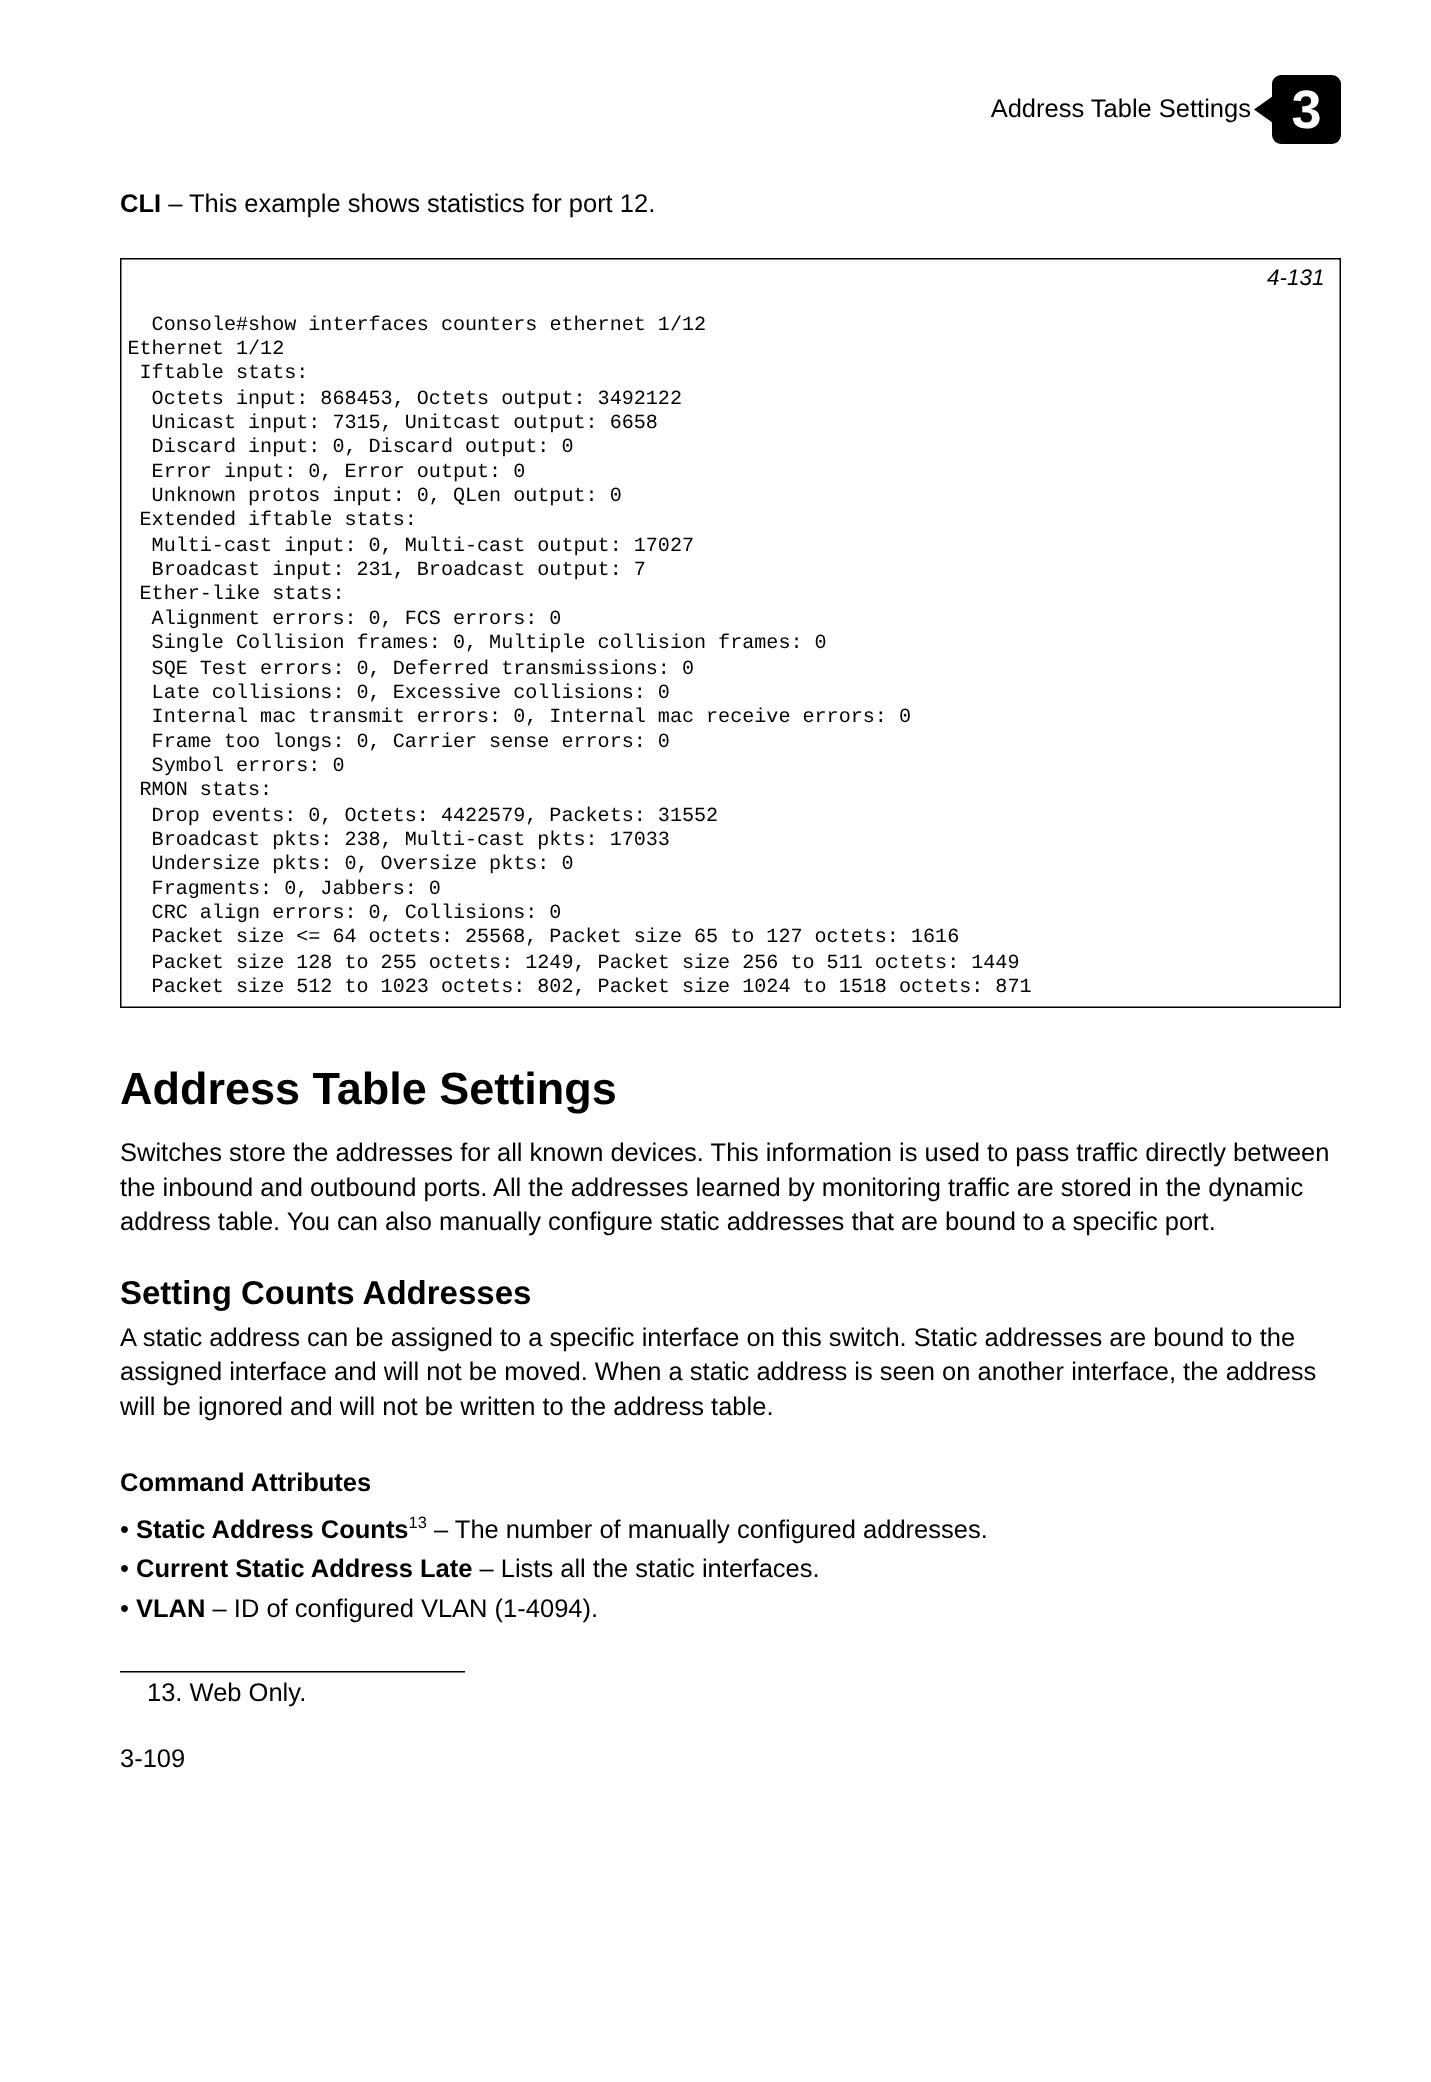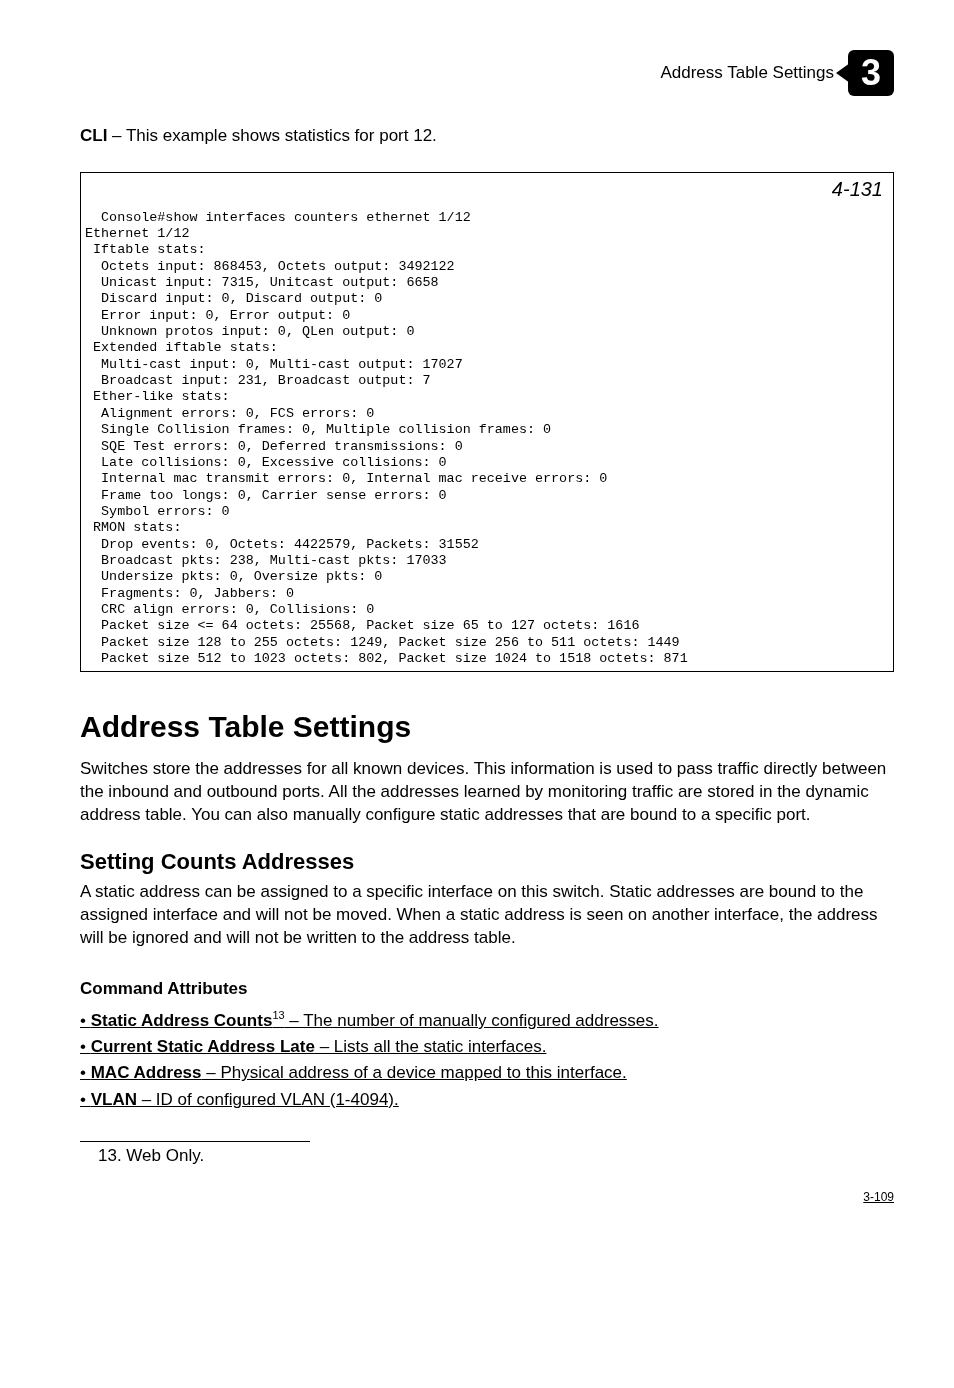--- a/index.html
+++ b/index.html
@@ -59,21 +59,21 @@
     white-space: pre;
     overflow: hidden;
     position: relative;
   }
   .code-ref {
     position: absolute;
     right: 10px;
     top: 4px;
     font-family: Arial, Helvetica, sans-serif;
     font-style: italic;
-    font-size: 20px;
+    font-size: 15px;
     text-align: center;
   }
   h1.section {
     font-size: 30px;
     font-weight: bold;
     margin: 38px 0 14px 0;
   }
   p.body {
     font-size: 17px;
     line-height: 1.35;
@@ -92,41 +92,39 @@
   ul.attrs {
     list-style: none;
     padding: 0;
     margin: 0 0 20px 0;
   }
   ul.attrs li {
     font-size: 17px;
     line-height: 1.55;
     padding-left: 16px;
     text-indent: -16px;
-    text-decoration: underline;
   }
   ul.attrs li::before {
     content: "• ";
   }
   .b { font-weight: bold; }
   sup { font-size: 11px; vertical-align: super; }
   .footnote-rule {
     width: 230px;
     border: none;
     border-top: 1px solid #000;
     margin: 28px 0 4px 0;
   }
   .footnote {
     font-size: 17px;
     margin: 0 0 24px 18px;
   }
   .page-num {
-    text-align: right;
-    font-size: 12px;
-    text-decoration: underline;
+    text-align: left;
+    font-size: 17px;
   }
 </style>
 </head>
 <body>
 
 <div class="header">
   <span class="header-title">Address Table Settings</span>
   <div class="chapter-badge">3</div>
 </div>
 
@@ -170,20 +168,19 @@
 <p class="body">Switches store the addresses for all known devices. This information is used to pass traffic directly between the inbound and outbound ports. All the addresses learned by monitoring traffic are stored in the dynamic address table. You can also manually configure static addresses that are bound to a specific port.</p>
 
 <h2 class="subsection">Setting Counts Addresses</h2>
 <p class="body">A static address can be assigned to a specific interface on this switch. Static addresses are bound to the assigned interface and will not be moved. When a static address is seen on another interface, the address will be ignored and will not be written to the address table.</p>
 
 <div class="cmd-attr">Command Attributes</div>
 
 <ul class="attrs">
   <li><span class="b">Static Address Counts</span><sup>13</sup><span> – The number of manually configured addresses.</span></li>
   <li><span class="b">Current Static Address Late</span><span> – Lists all the static interfaces.</span></li>
-  <li><span class="b">MAC Address</span><span> – Physical address of a device mapped to this interface.</span></li>
   <li><span class="b">VLAN</span><span> – ID of configured VLAN (1-4094).</span></li>
 </ul>
 
 <hr class="footnote-rule">
 <p class="footnote">13. Web Only.</p>
 
 <div class="page-num">3-109</div>
 
 </body></html>

